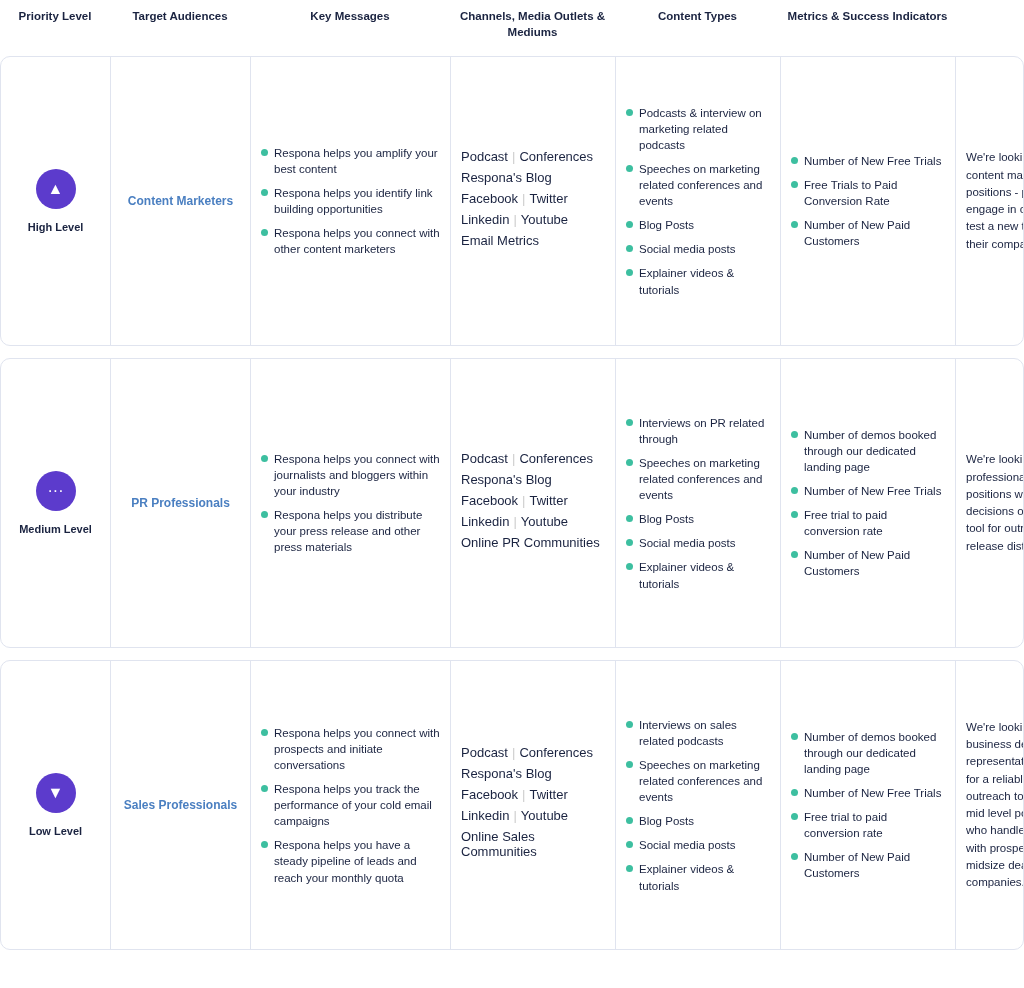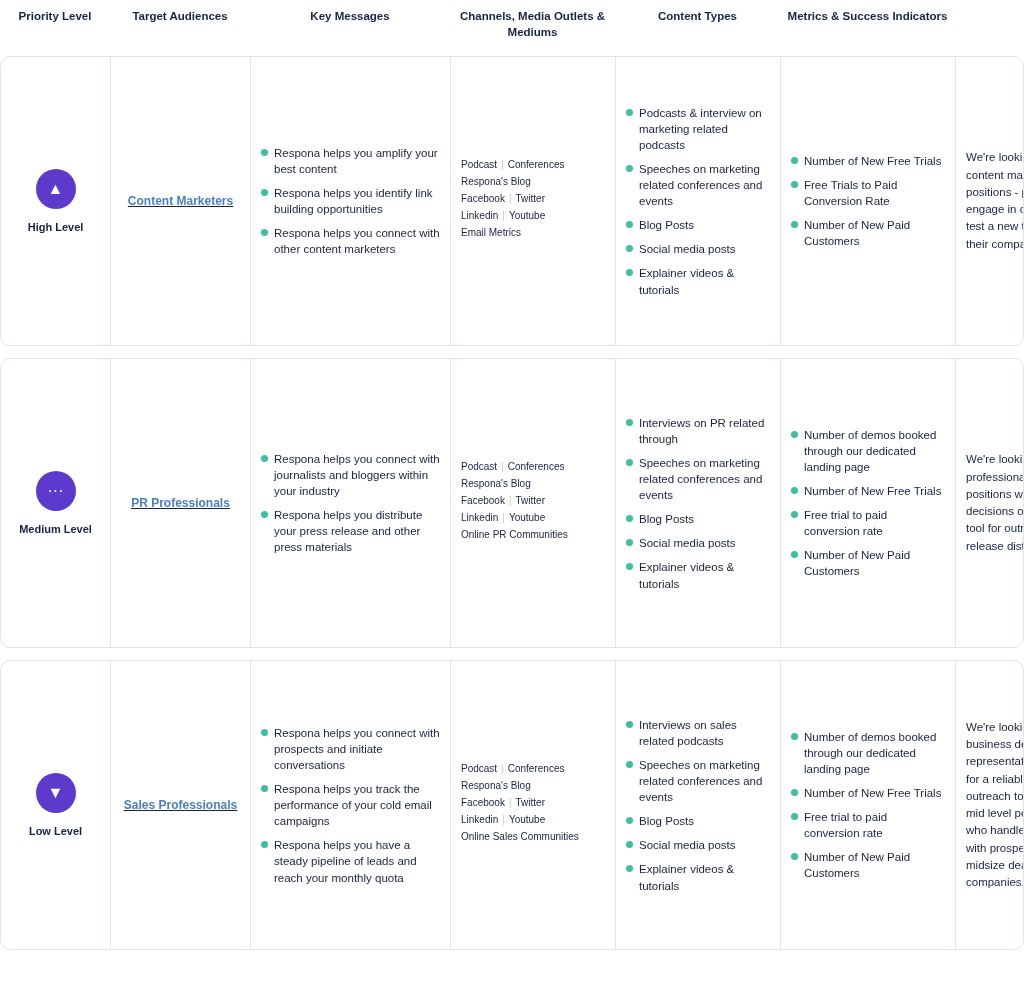--- a/index.html
+++ b/index.html
@@ -78,21 +78,20 @@
     .audience-label {
       font-size: 12px;
       font-weight: 600;
       color: #4a7fc1;
       text-align: center;
       width: 100%;
     }
     .cell-audience {
       justify-content: center;
       align-items: flex-start;
-      text-decoration: underline;
     }
     .bullet-list {
       list-style: none;
       display: flex;
       flex-direction: column;
       gap: 8px;
     }
     .bullet-item {
       display: flex;
       align-items: flex-start;
@@ -108,21 +107,21 @@
       border-radius: 50%;
       background: #3dbfa0;
       margin-top: 4px;
     }
     .channel-row {
       display: flex;
       flex-wrap: wrap;
       align-items: center;
       gap: 2px;
       margin-bottom: 6px;
-      font-size: 10px;
+      font-size: 13px;
       color: #1a2340;
     }
     .channel-separator {
       color: #ccc;
       margin: 0 2px;
     }
     .notes-text {
       font-size: 11.5px;
       line-height: 1.5;
       color: #1a2340;

